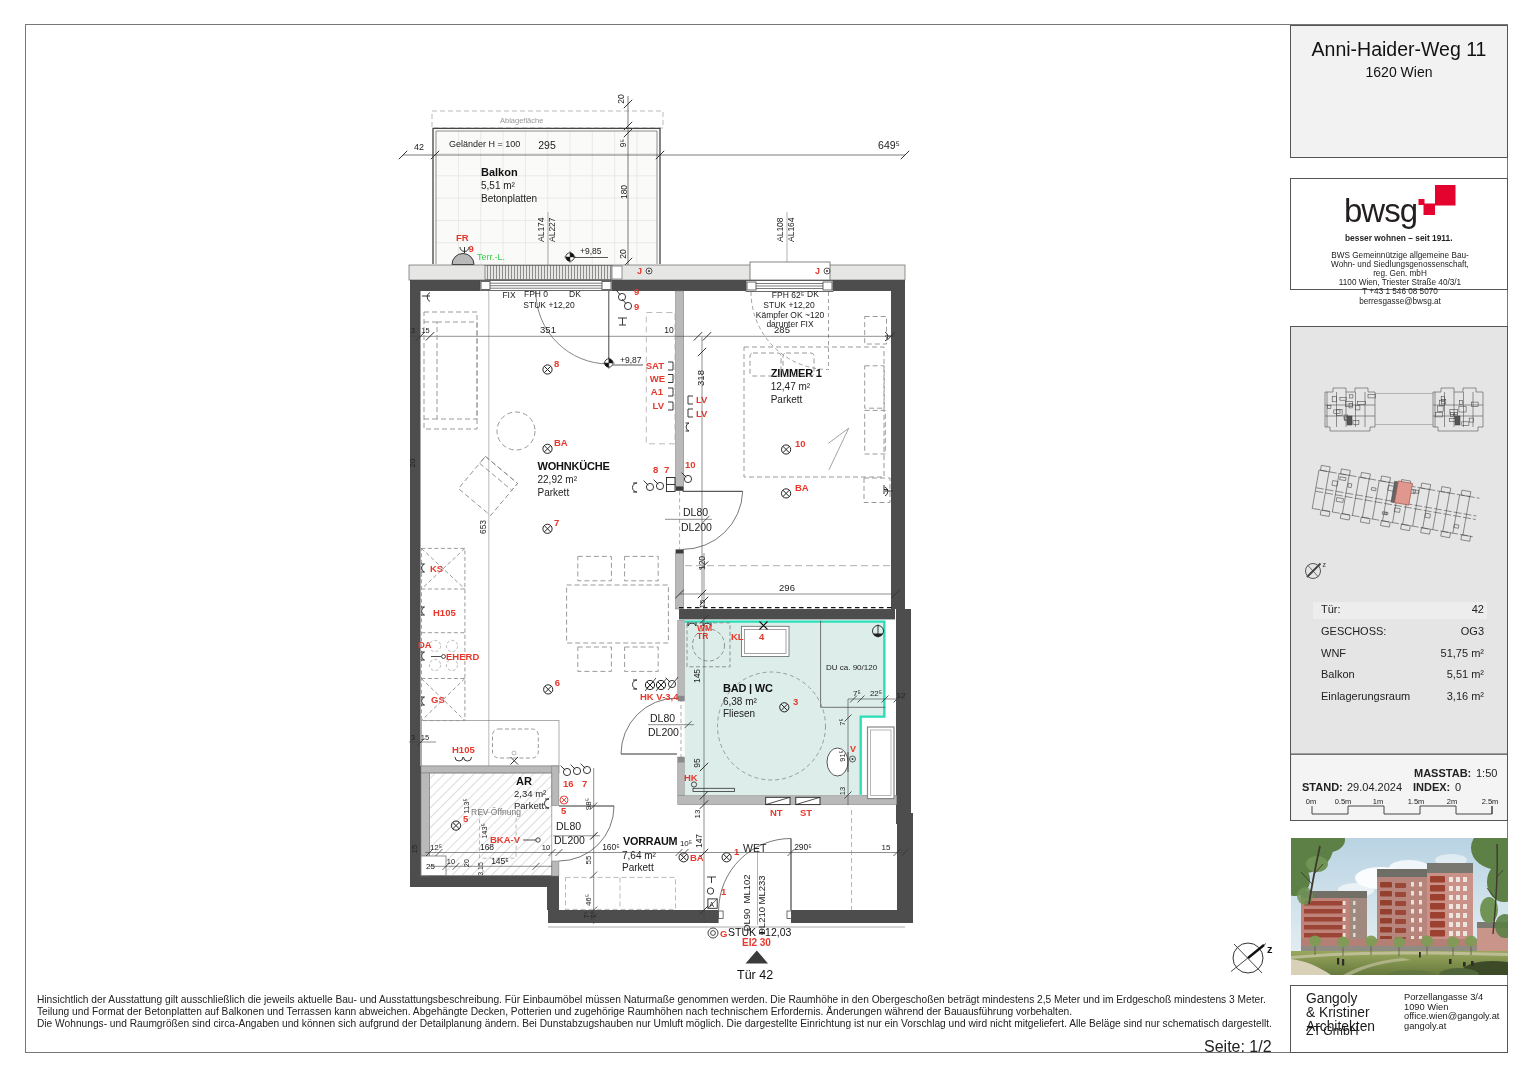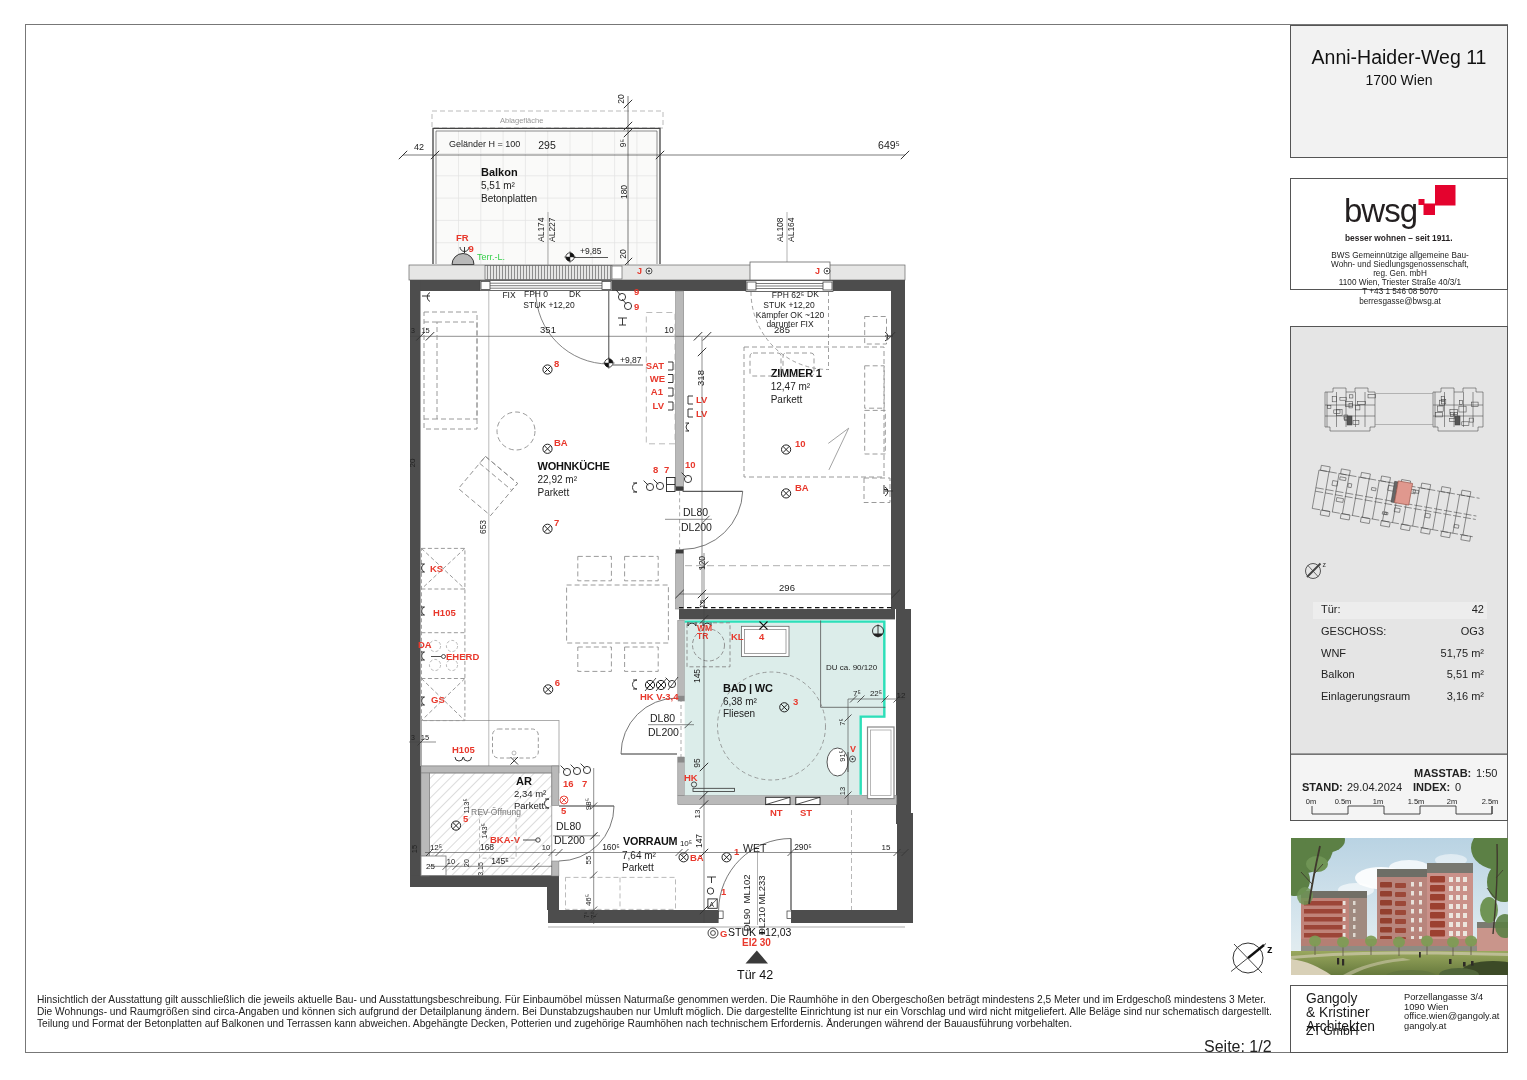--- a/index.html
+++ b/index.html
@@ -650,29 +650,29 @@
 <svg width="60" height="50" viewBox="0 0 60 50" style="position:absolute;left:1222px;top:935px">
 <circle cx="26" cy="23" r="15" fill="none" stroke="#333" stroke-width="1"></circle>
 <line x1="9" y1="36.5" x2="44" y2="8.5" stroke="#333" stroke-width="0.9"></line>
 <line x1="12" y1="9" x2="40" y2="38" stroke="#333" stroke-width="0.9"></line>
 <line x1="26" y1="23" x2="42" y2="10" stroke="#111" stroke-width="2.4"></line>
 <text x="45" y="18" font-size="11" font-weight="bold" fill="#111">z</text>
 </svg>
 
 <div style="position:absolute;left:37px;top:994px;font-size:10.2px;line-height:11.9px;color:#222;white-space:nowrap">
 <div>Hinsichtlich der Ausstattung gilt ausschließlich die jeweils aktuelle Bau- und Ausstattungsbeschreibung. Für Einbaumöbel müssen Naturmaße genommen werden. Die Raumhöhe in den Obergeschoßen beträgt mindestens 2,5 Meter und im Erdgeschoß mindestens 3 Meter.</div>
+<div>Teilung und Format der Betonplatten auf Balkonen und Terrassen kann abweichen. Abgehängte Decken, Potterien und zugehörige Raumhöhen nach technischem Erfordernis. Änderungen während der Bauausführung vorbehalten.</div>
 <div>Die Wohnungs- und Raumgrößen sind circa-Angaben und können sich aufgrund der Detailplanung ändern. Bei Dunstabzugshauben nur Umluft möglich. Die dargestellte Einrichtung ist nur ein Vorschlag und wird nicht mitgeliefert. Alle Beläge sind nur schematisch dargestellt.</div>
-<div>Teilung und Format der Betonplatten auf Balkonen und Terrassen kann abweichen. Abgehängte Decken, Potterien und zugehörige Raumhöhen nach technischem Erfordernis. Änderungen während der Bauausführung vorbehalten.</div>
 </div>
 
 <div style="position:absolute;left:1204px;top:1038px;width:80px;text-align:left;font-size:16px;color:#222">Seite: 1/2</div>
 
 <div style="position:absolute;left:1290px;top:25px;width:218px;height:133px;background:#f2f2f2;border:1px solid #555;box-sizing:border-box;text-align:center">
-<div style="font-size:19.5px;margin-top:20px">Anni-Haider-Weg 11</div>
-<div style="font-size:14px;margin-top:3px">1700 Wien</div>
+<div style="font-size:19.5px;margin-top:12px">Anni-Haider-Weg 11</div>
+<div style="font-size:14px;margin-top:3px">1620 Wien</div>
 </div>
 
 <div style="position:absolute;left:1290px;top:178px;width:218px;height:112px;background:#fff;border:1px solid #555;box-sizing:border-box">
 <svg width="216" height="128" viewBox="0 0 216 128">
 
 <text x="53" y="43" font-family="Liberation Sans, sans-serif" font-size="33" font-weight="500" letter-spacing="-1" fill="#231f20">bwsg</text>
 
 <rect x="127.5" y="20" width="6" height="6" fill="#e4032e"></rect>
 <rect x="132.5" y="24.5" width="11.5" height="11.5" fill="#e4032e"></rect>
 <rect x="144" y="6" width="20.5" height="20.5" fill="#e4032e"></rect>

